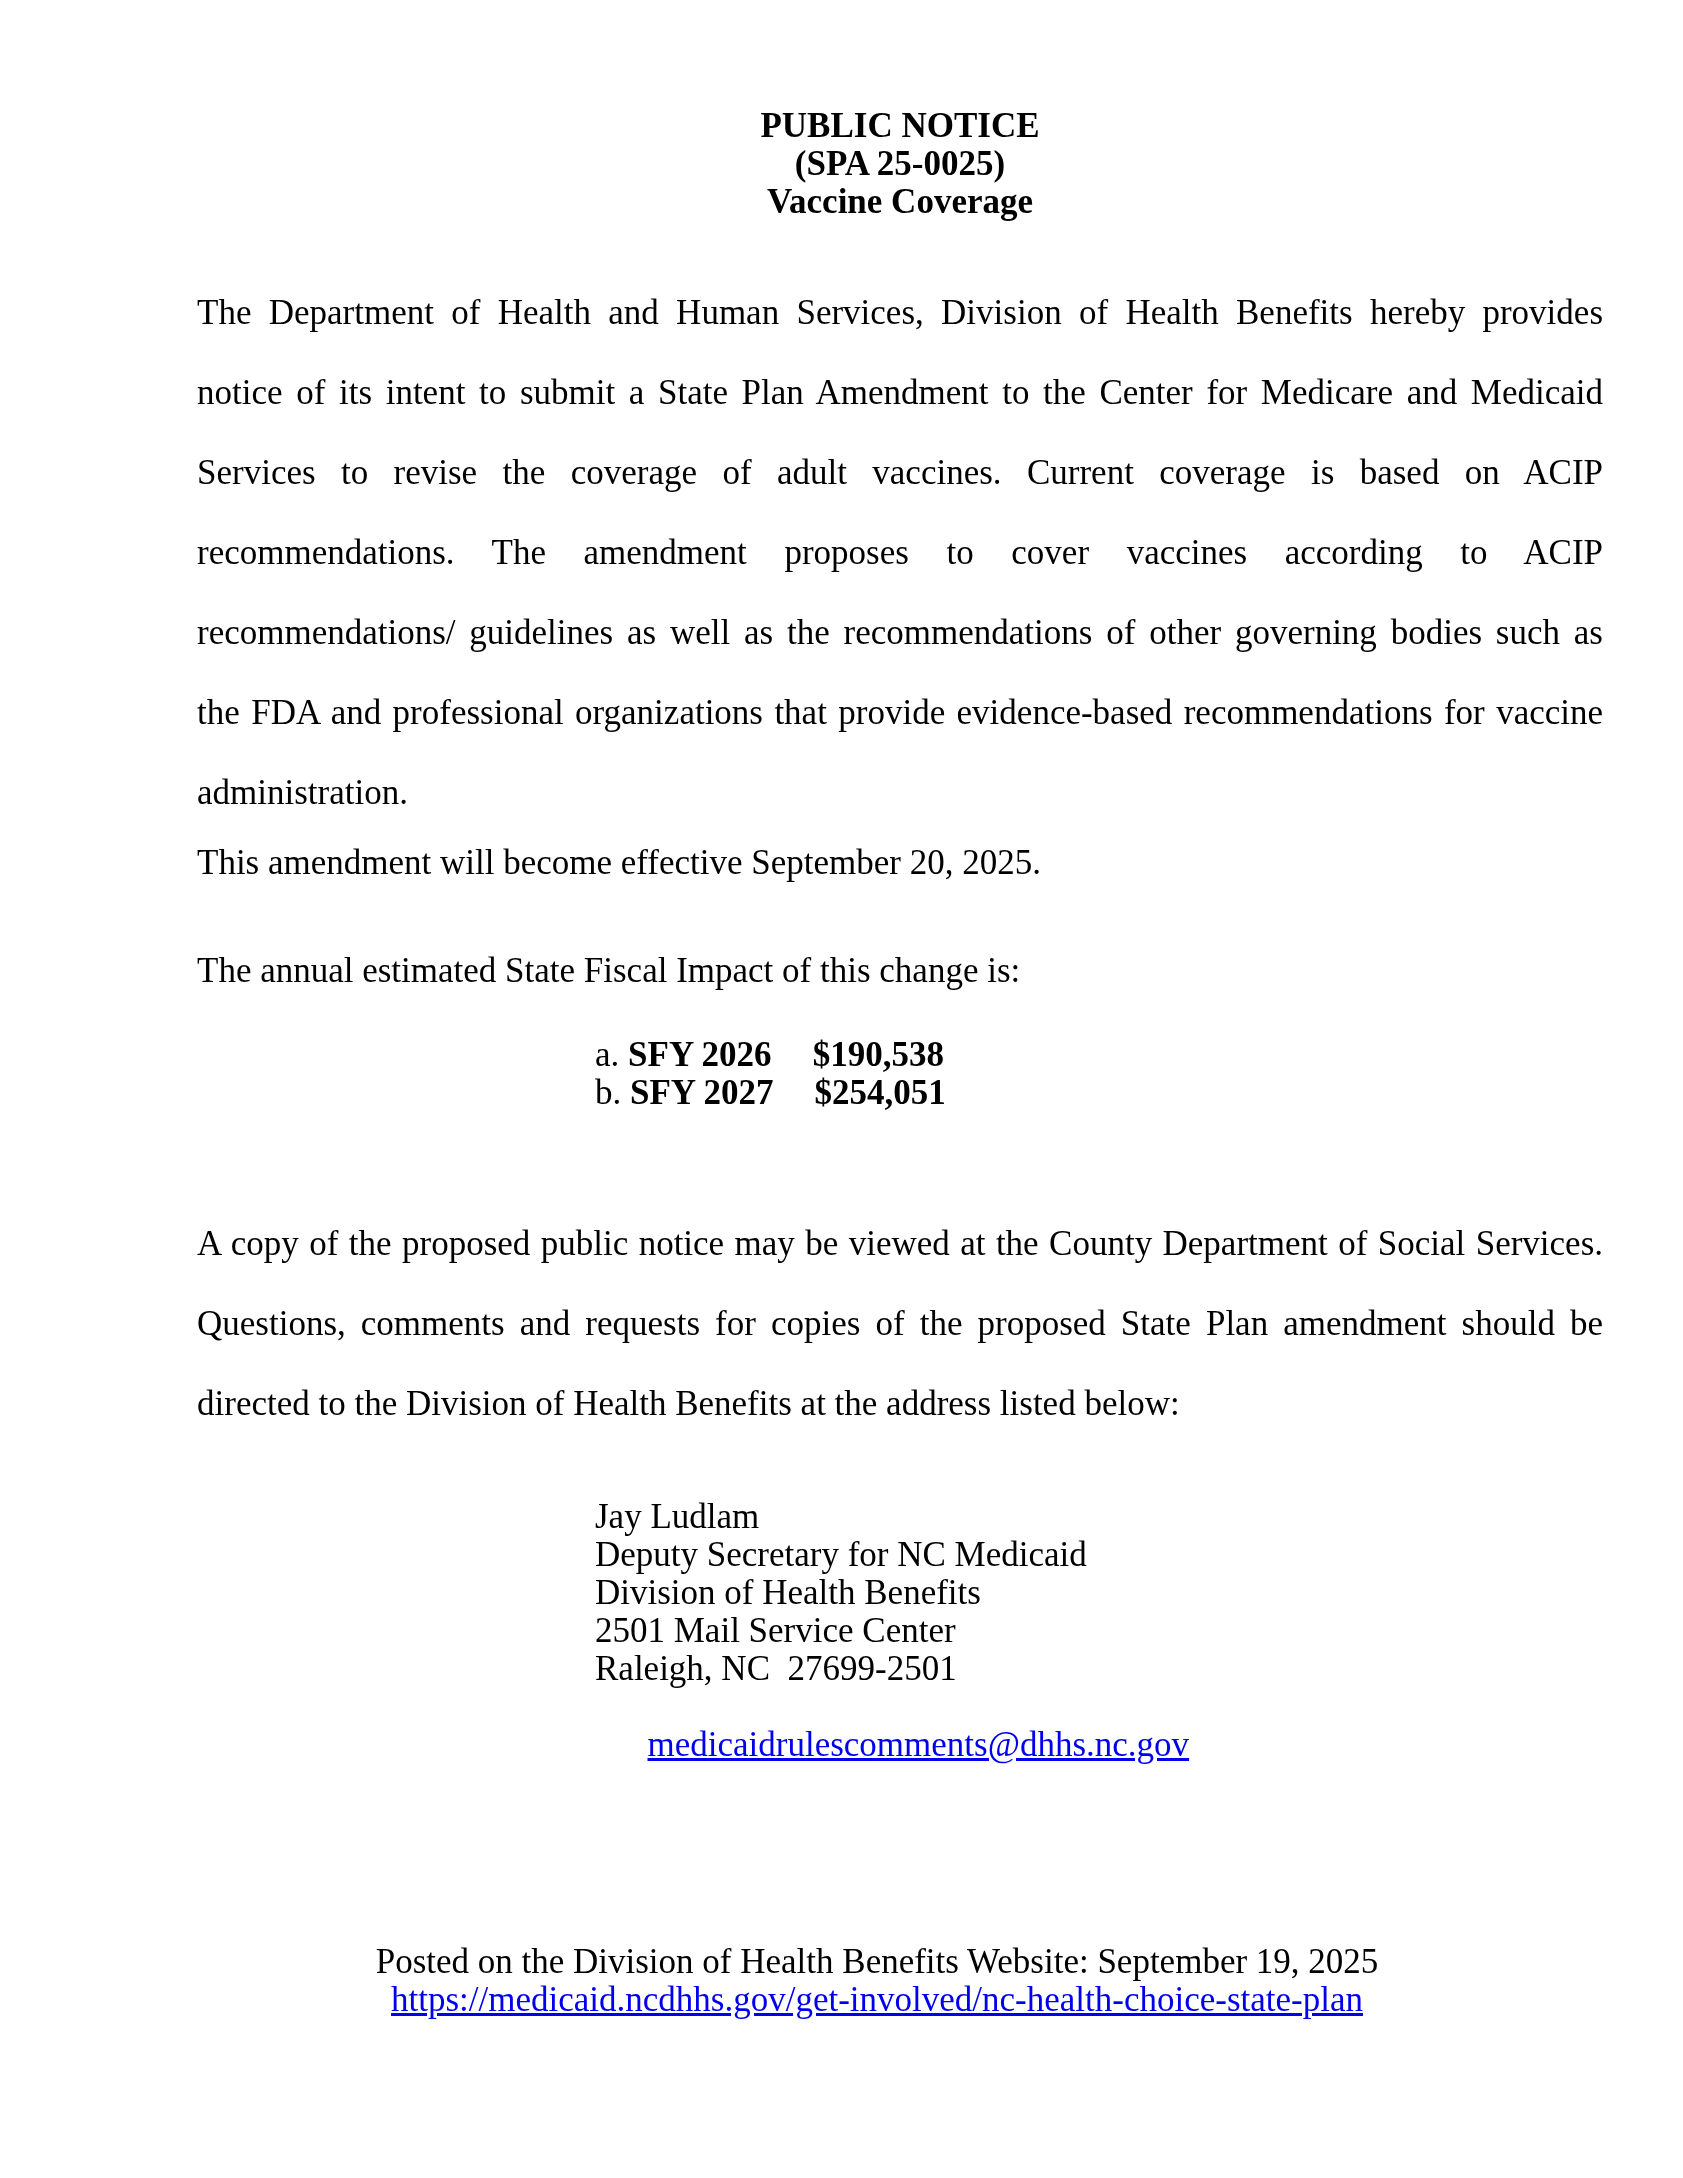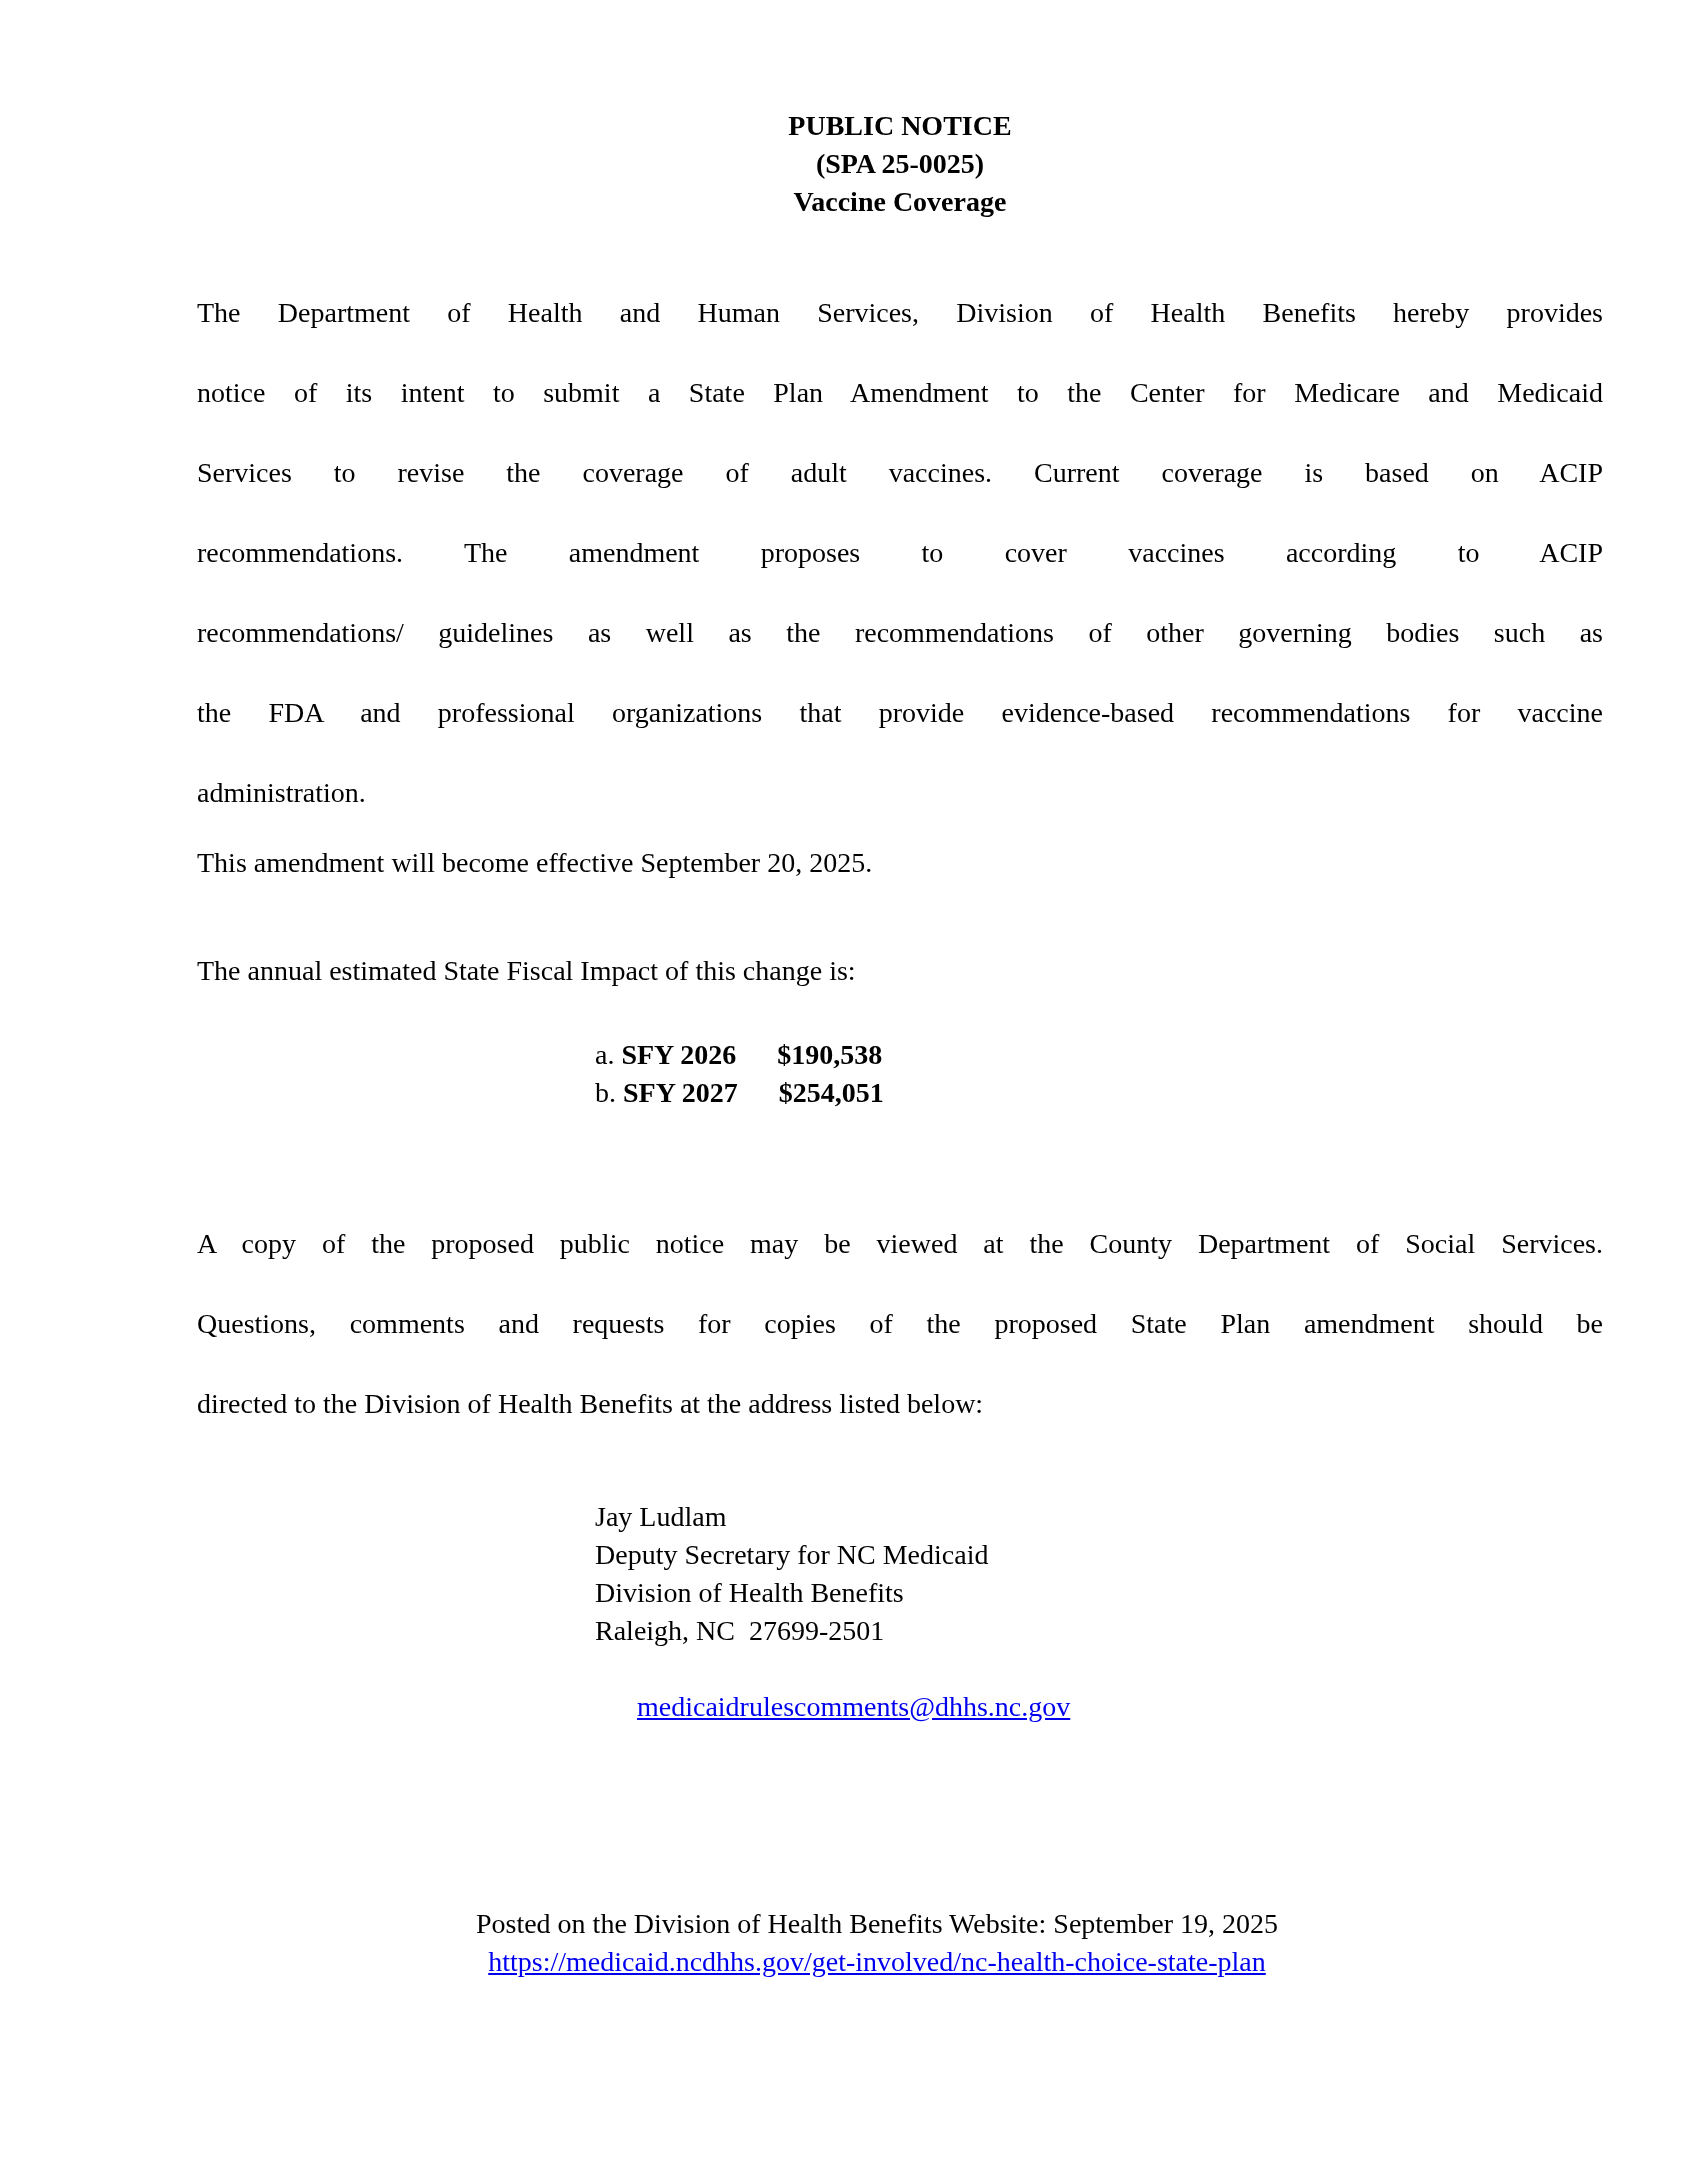--- a/index.html
+++ b/index.html
@@ -7,21 +7,21 @@
     padding: 0;
     background: #ffffff;
   }
   .page {
     position: relative;
     width: 1683px;
     min-height: 2178px;
     box-sizing: border-box;
     padding: 107px 80px 59px 197px;
     font-family: "Liberation Serif", "DejaVu Serif", serif;
-    font-size: 28px;
+    font-size: 35px;
     line-height: 38px;
     color: #000000;
     background: #ffffff;
   }
   .center { text-align: center; }
   .bold { font-weight: bold; }
 
   .title-block div { height: 38px; }
 
   .para { margin: 0; }
@@ -103,20 +103,21 @@
   <div class="para mt-copy">
     <div class="jline">A copy of the proposed public notice may be viewed at the County Department of Social Services.</div>
     <div class="jline">Questions, comments and requests for copies of the proposed State Plan amendment should be</div>
     <div class="jline last">directed to the Division of Health Benefits at the address listed below:</div>
   </div>
 
   <div class="indent-block mt-contact">
     <div class="contact-line">Jay Ludlam</div>
     <div class="contact-line">Deputy Secretary for NC Medicaid</div>
     <div class="contact-line">Division of Health Benefits</div>
+    <div class="contact-line">2501 Mail Service Center</div>
     <div class="contact-line">Raleigh, NC  27699-2501</div>
     <div class="contact-line">
       <a class="link">medicaidrulescomments@dhhs.nc.gov</a>
     </div>
   </div>
 
   <div class="footer-block mt-footer">
     <div>Posted on the Division of Health Benefits Website: September 19, 2025</div>
     <div>
       <a class="link">https://medicaid.ncdhhs.gov/get-involved/nc-health-choice-state-plan</a>

